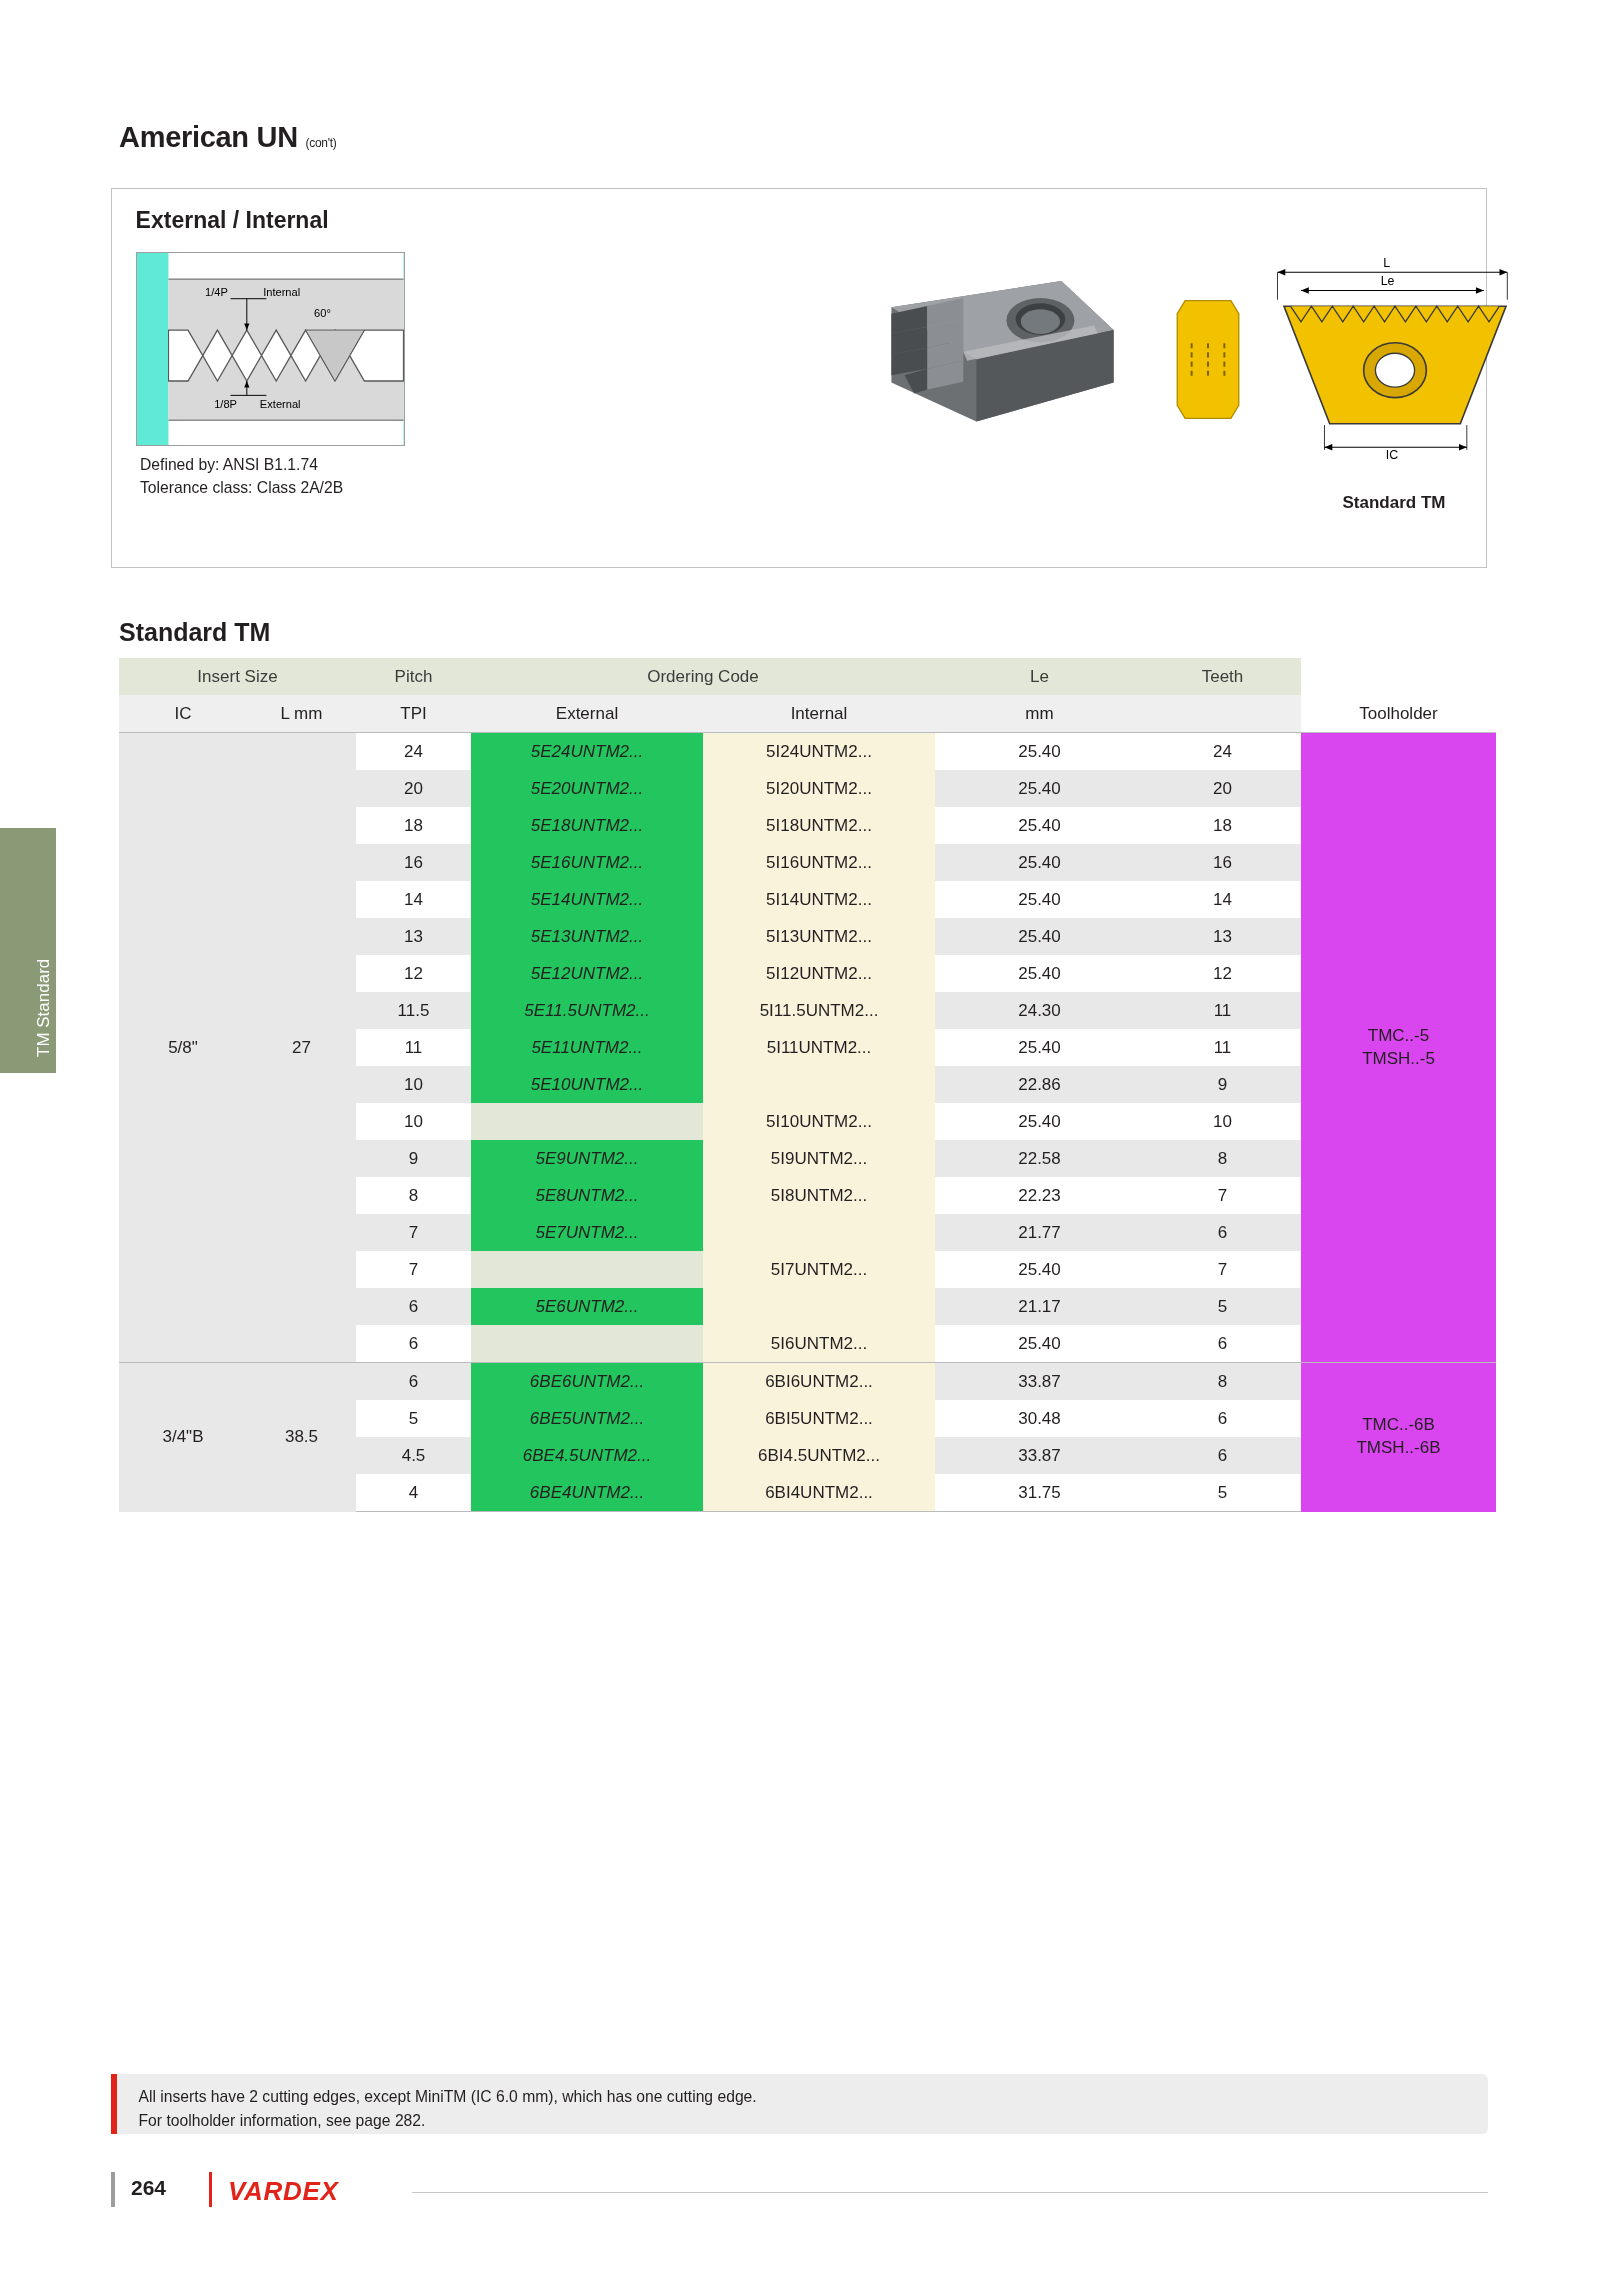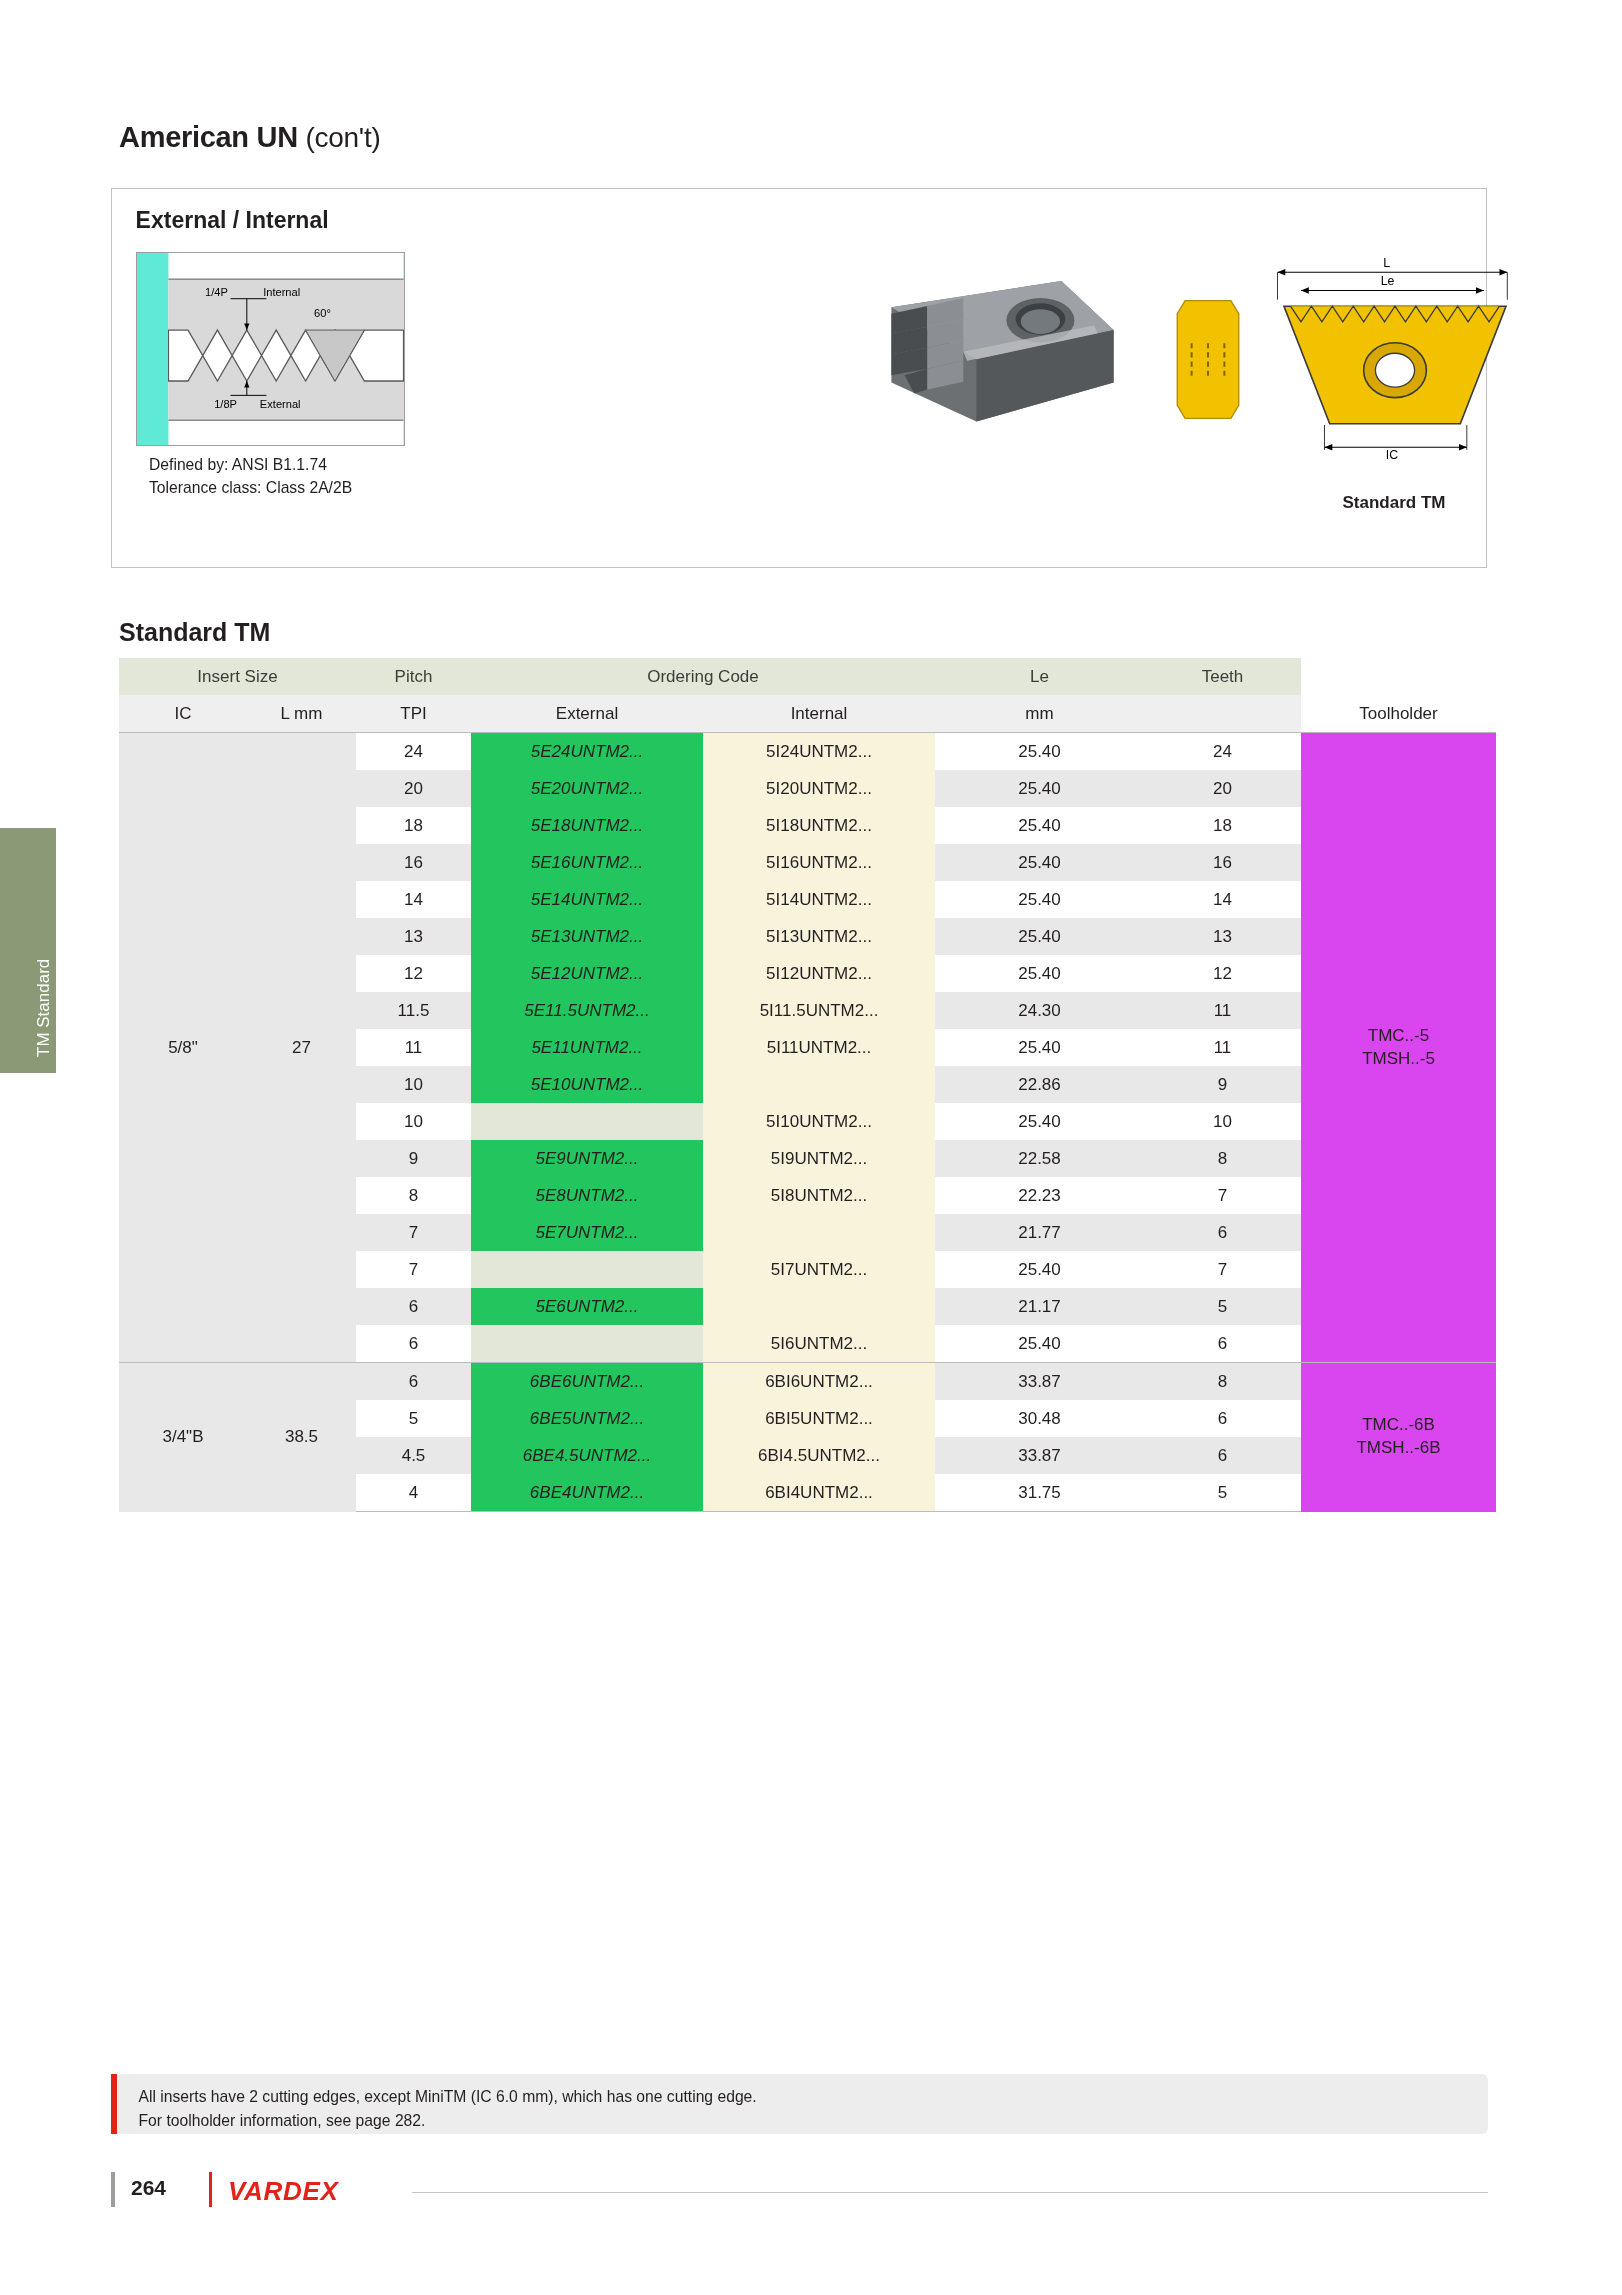--- a/index.html
+++ b/index.html
@@ -19,21 +19,21 @@
   
   .page-title {
     position: absolute;
     left: 119px;
     top: 121px;
     font-size: 29px;
     font-weight: bold;
     letter-spacing: -0.3px;
   }
   .page-title .sub {
-    font-size: 28px;
+    font-size: 12px;
     font-weight: normal;
   }
 
   
   .illus-box {
     position: absolute;
     left: 111px;
     top: 188px;
     width: 1376px;
     height: 380px;
@@ -57,21 +57,21 @@
     top: 63px;
     width: 236px;
     height: 192px;
     border: 0.7px solid #9c9ea0;
     background: #5eead4;
     overflow: hidden;
     padding-left: 31px;
   }
   .thread-defined {
     position: absolute;
-    left: 37px;
+    left: 28px;
     top: 265px;
     font-size: 15.7px;
     line-height: 1.45;
   }
 
   
   .insert3d {
     position: absolute;
     left: 753px;
     top: 79px;

